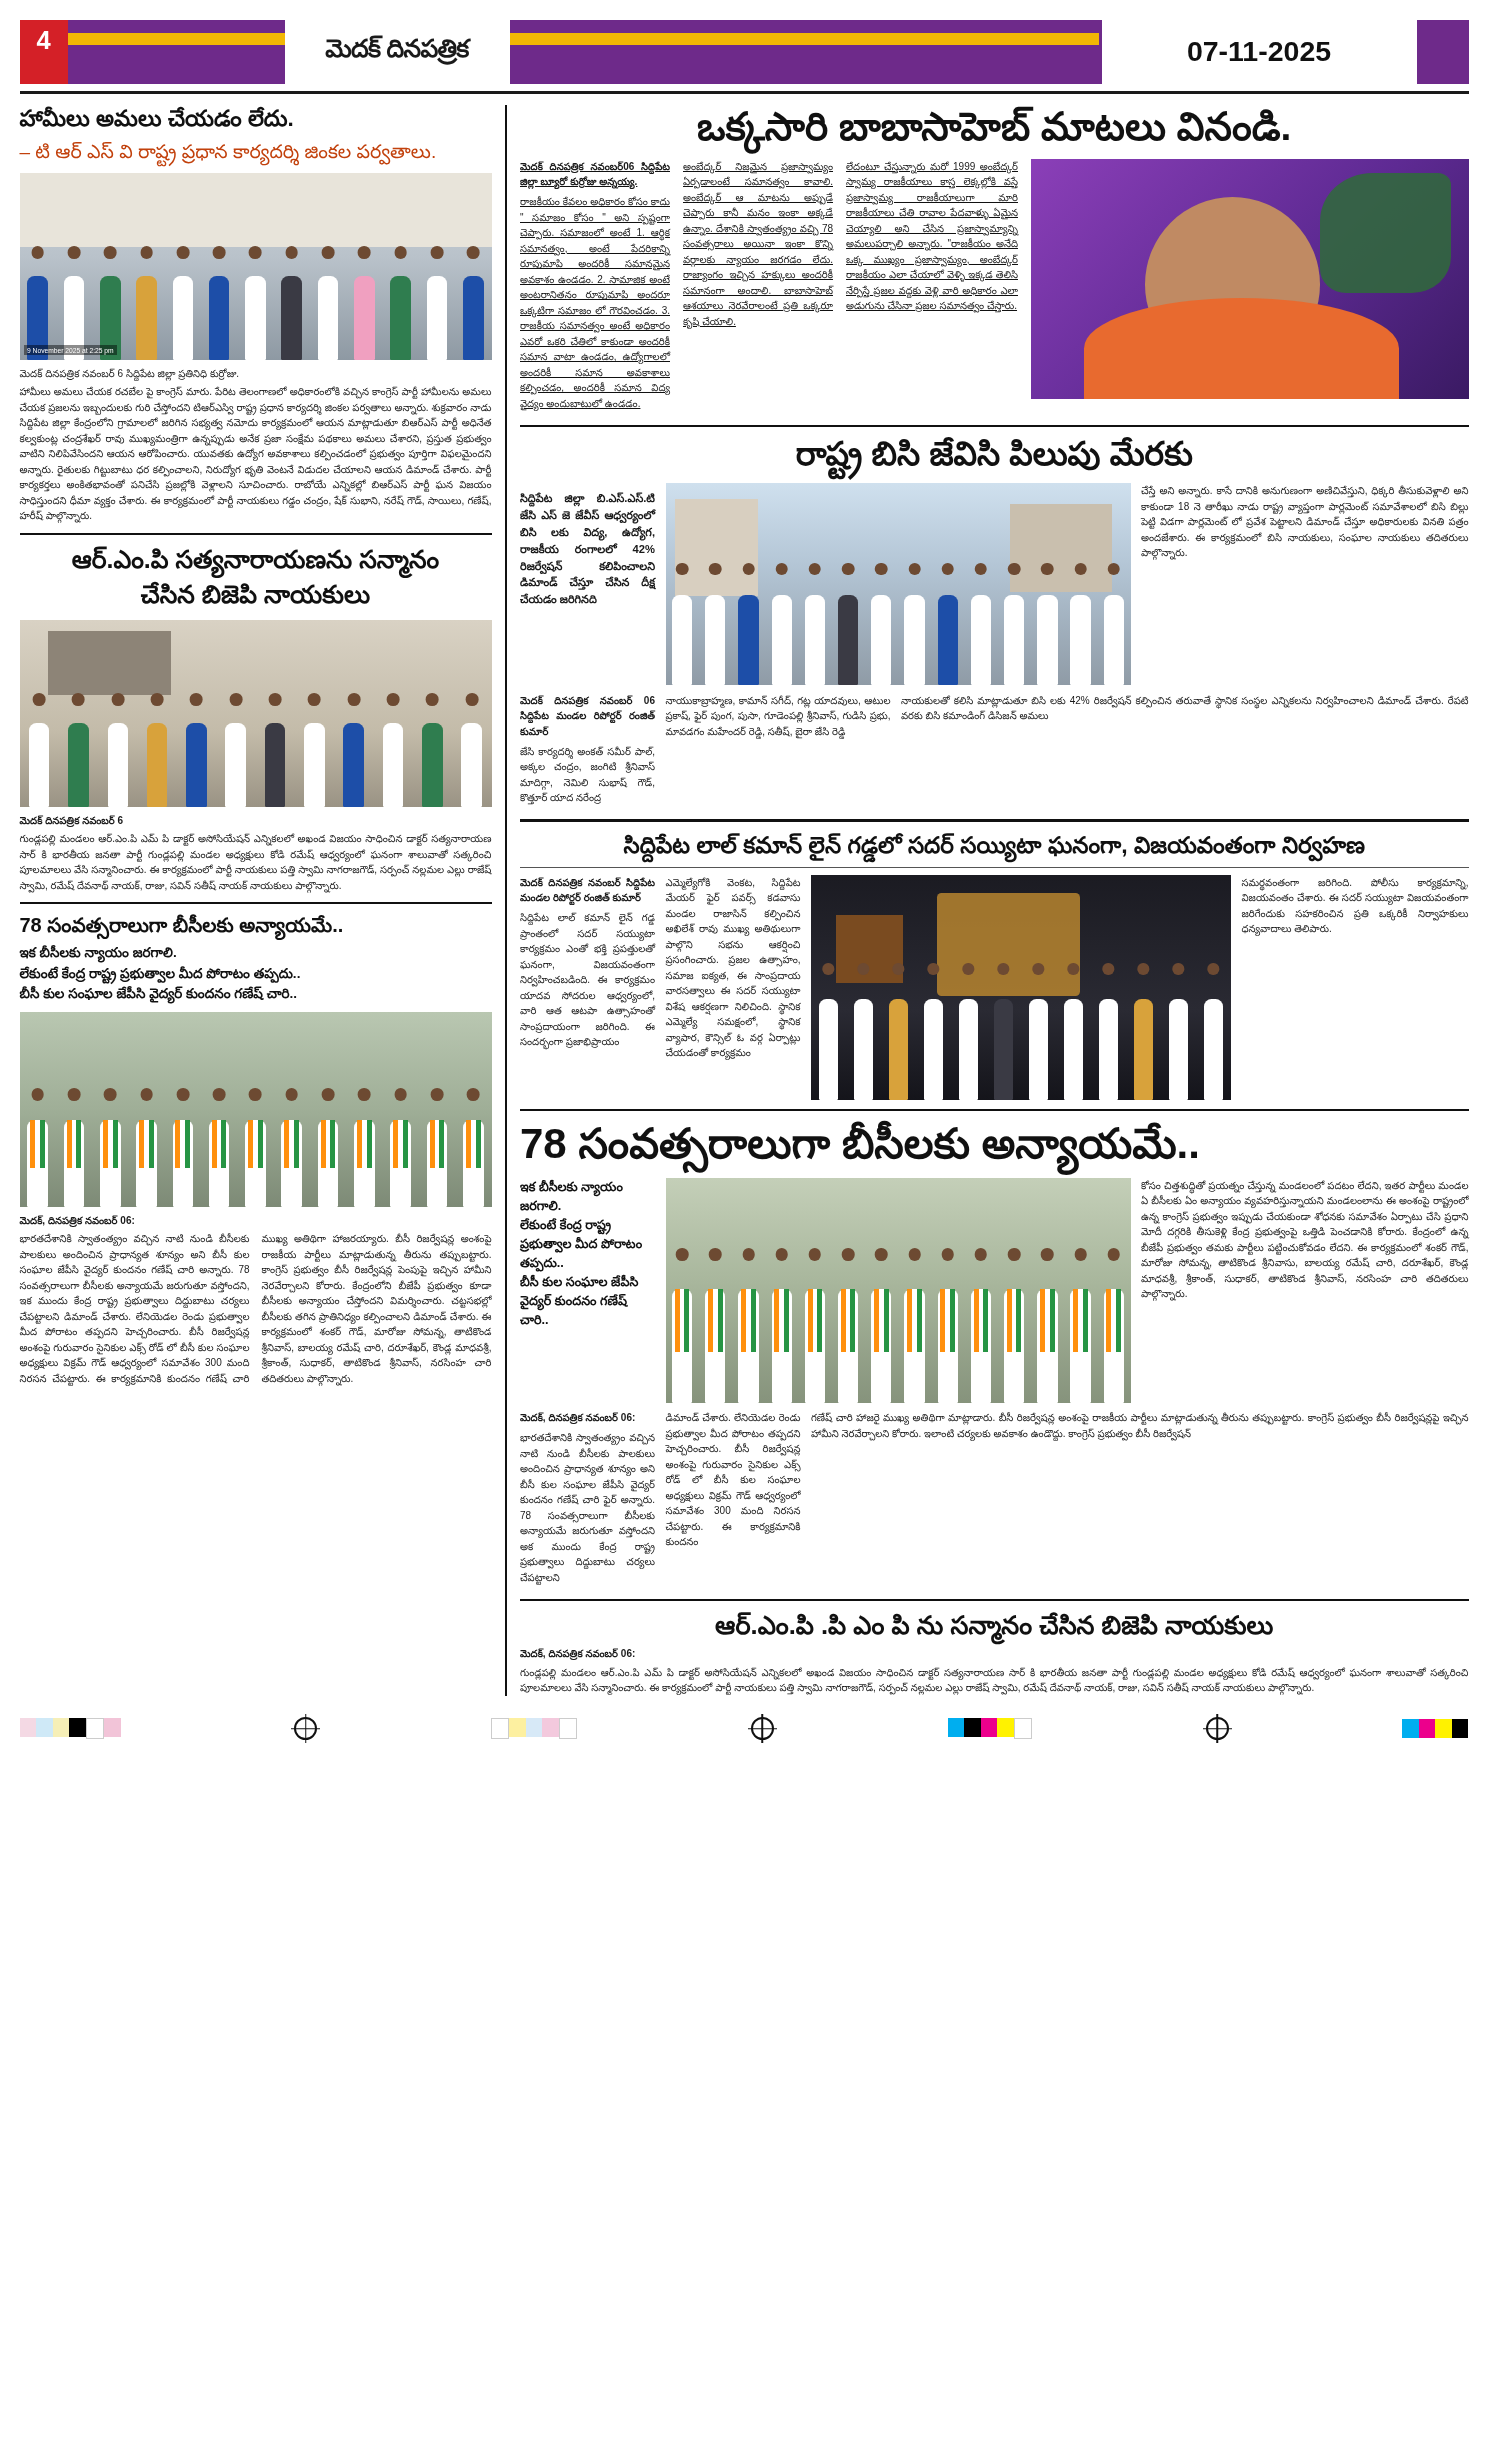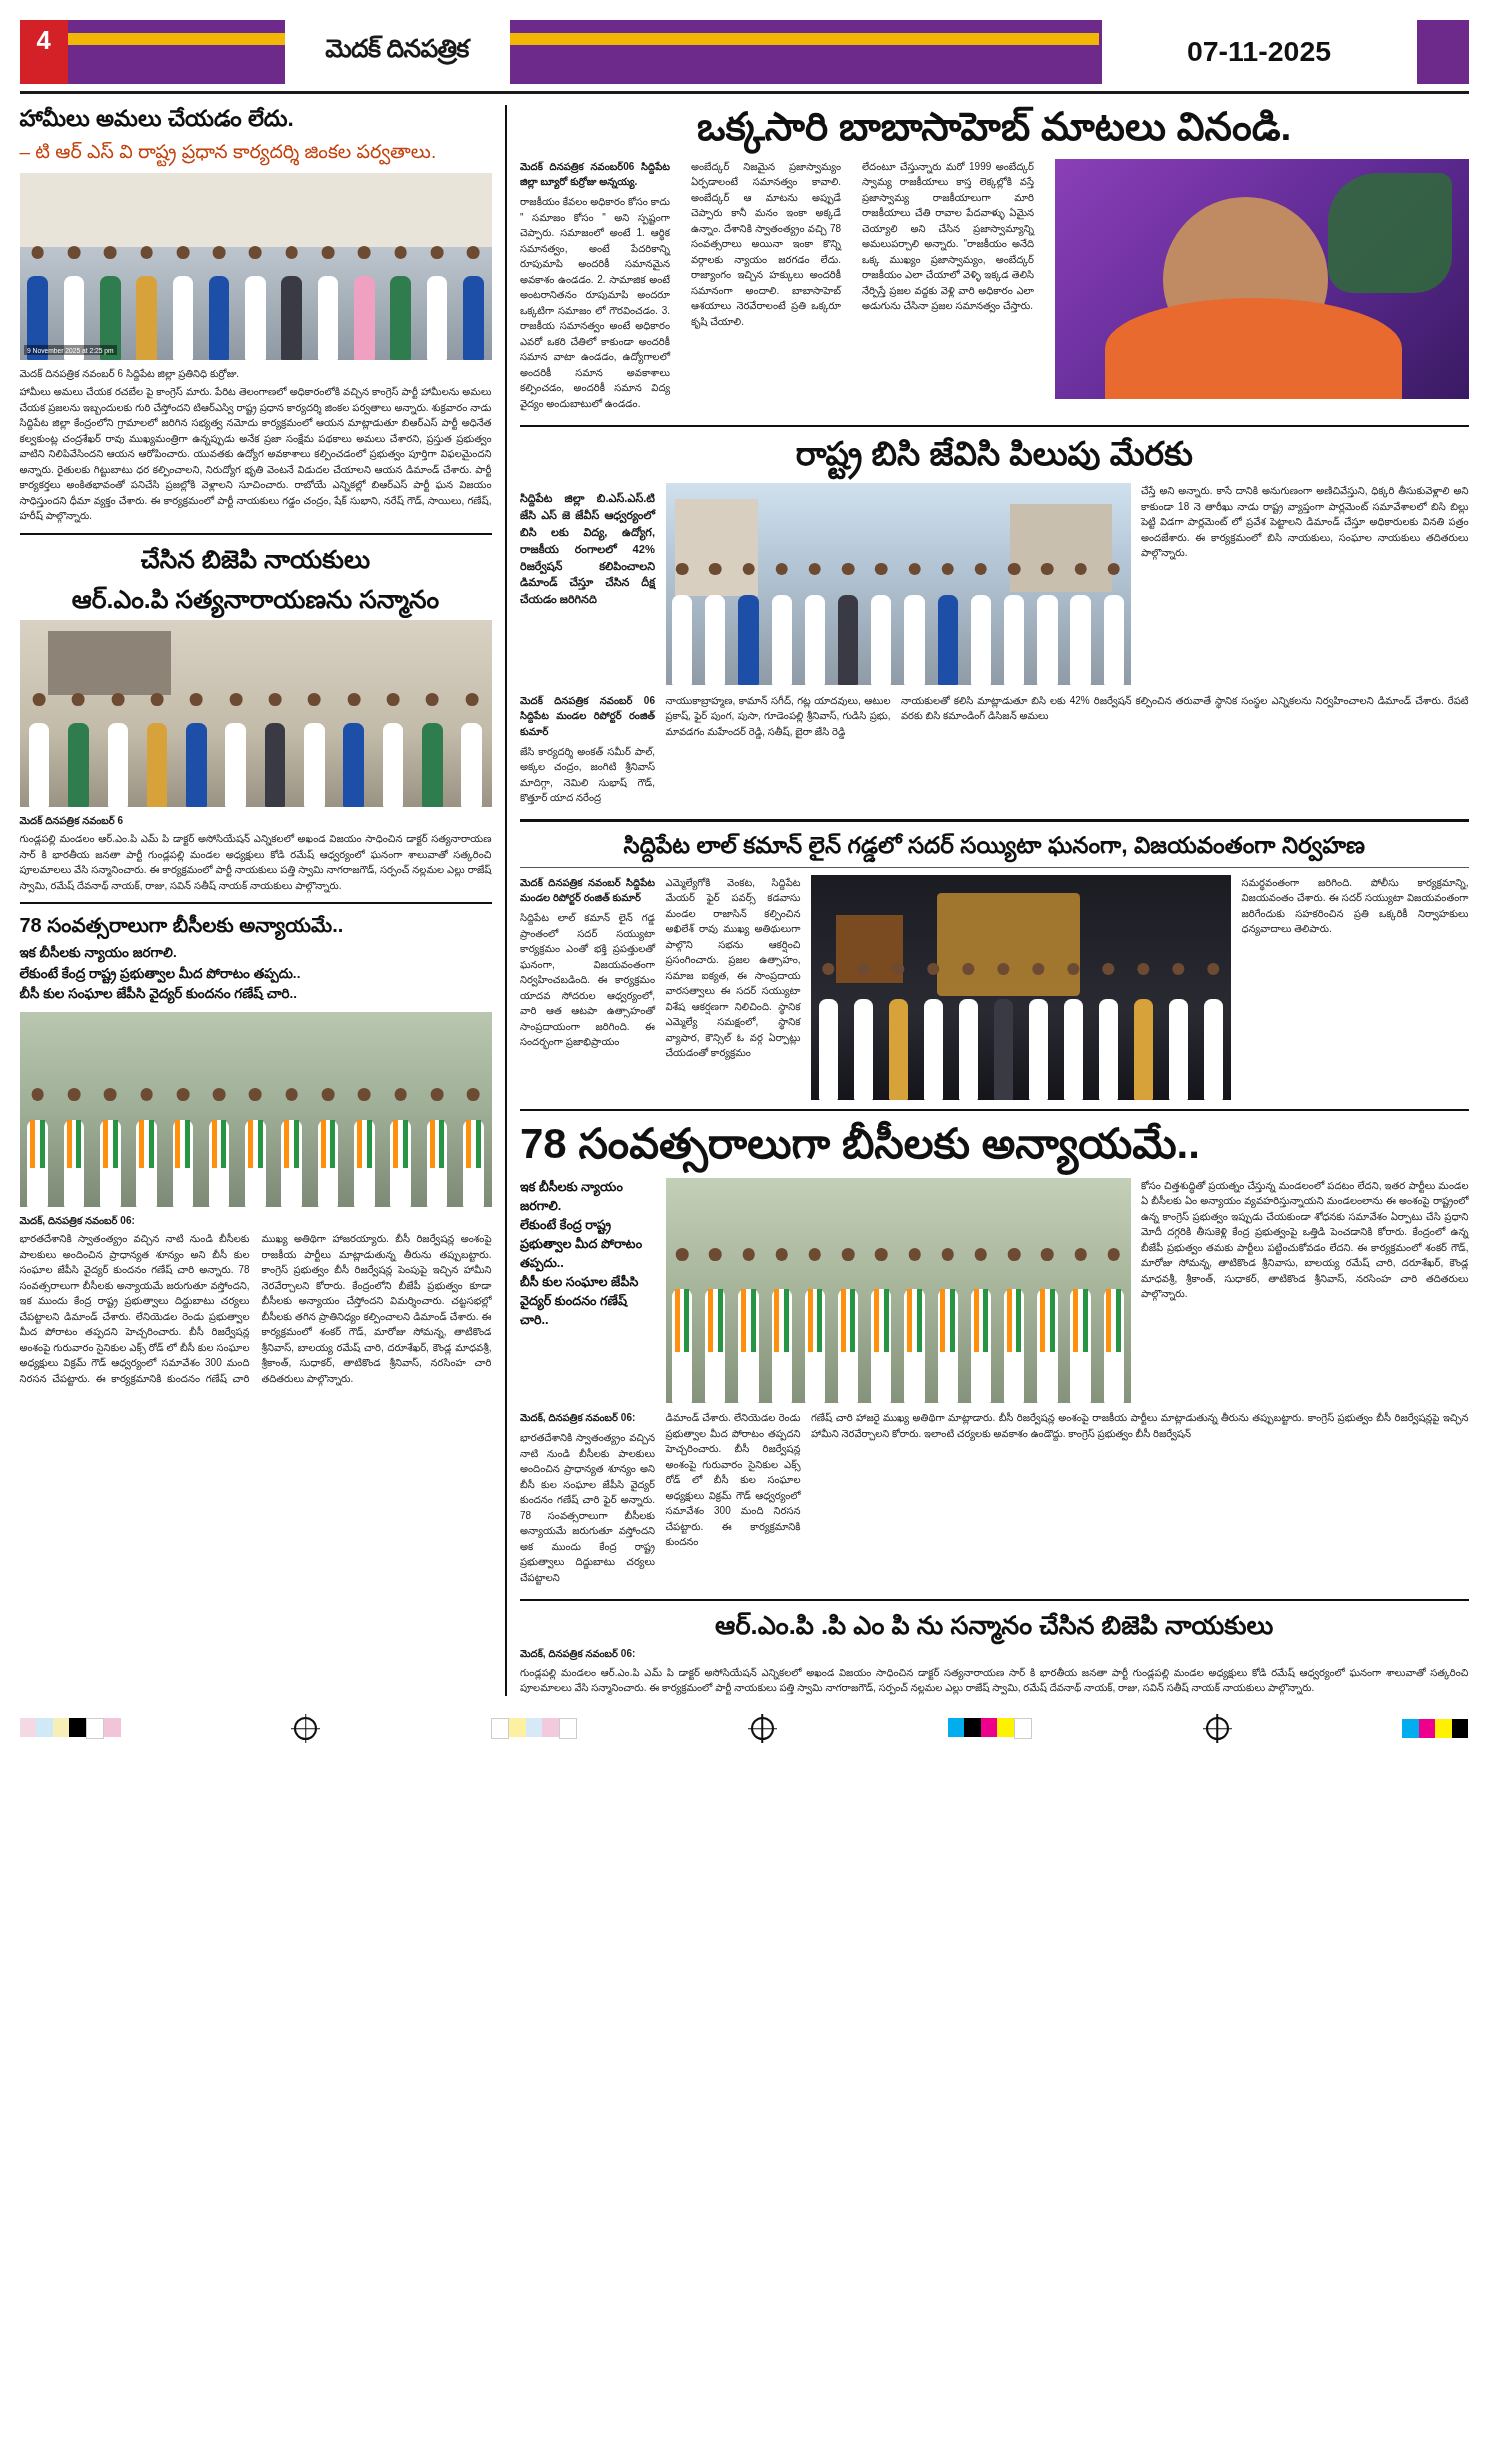--- a/index.html
+++ b/index.html
@@ -147,22 +147,22 @@
           <div class="ph-caption te">9 November 2025 at 2:25 pm</div>
         </div>
 
         <div class="body-text te" style="font-weight:normal;margin-bottom:3px;">మెదక్ దినపత్రిక నవంబర్ 6 సిద్దిపేట జిల్లా ప్రతినిధి కుర్రోజు.</div>
         <div class="body-text te">హామీలు అమలు చేయక రచబేల పై కాంగ్రెస్ మారు. పేరిట తెలంగాణలో అధికారంలోకి వచ్చిన కాంగ్రెస్ పార్టీ హామీలను అమలు చేయక ప్రజలను ఇబ్బందులకు గురి చేస్తోందని టిఆర్ఎస్వి రాష్ట్ర ప్రధాన కార్యదర్శి జింకల పర్వతాలు అన్నారు. శుక్రవారం నాడు సిద్దిపేట జిల్లా కేంద్రంలోని గ్రామాలలో జరిగిన సభ్యత్వ నమోదు కార్యక్రమంలో ఆయన మాట్లాడుతూ బిఆర్ఎస్ పార్టీ అధినేత కల్వకుంట్ల చంద్రశేఖర్ రావు ముఖ్యమంత్రిగా ఉన్నప్పుడు అనేక ప్రజా సంక్షేమ పథకాలు అమలు చేశారని, ప్రస్తుత ప్రభుత్వం వాటిని నిలిపివేసిందని ఆయన ఆరోపించారు. యువతకు ఉద్యోగ అవకాశాలు కల్పించడంలో ప్రభుత్వం పూర్తిగా విఫలమైందని అన్నారు. రైతులకు గిట్టుబాటు ధర కల్పించాలని, నిరుద్యోగ భృతి వెంటనే విడుదల చేయాలని ఆయన డిమాండ్ చేశారు. పార్టీ కార్యకర్తలు అంకితభావంతో పనిచేసి ప్రజల్లోకి వెళ్లాలని సూచించారు. రాబోయే ఎన్నికల్లో బిఆర్ఎస్ పార్టీ ఘన విజయం సాధిస్తుందని ధీమా వ్యక్తం చేశారు. ఈ కార్యక్రమంలో పార్టీ నాయకులు గడ్డం చంద్రం, షేక్ సుభాని, నరేష్ గౌడ్, సాయిలు, గణేష్, హరీష్ పాల్గొన్నారు.</div>
       </div>
 
       <div class="divider-h"></div>
 
       <div>
+        <h2 class="head-center te">ఆర్.ఎం.పి సత్యనారాయణను సన్మానం</h2>
         <h2 class="head-center te" style="margin-bottom:9px;">చేసిన బిజెపి నాయకులు</h2>
-        <h2 class="head-center te">ఆర్.ఎం.పి సత్యనారాయణను సన్మానం</h2>
 
         <div class="photo" style="height:187px;margin-bottom:6px;">
           <div class="sky" style="background:linear-gradient(180deg,#d9d2c4 0%,#c3bba9 60%,#9a9384 100%);"></div>
           <div style="position:absolute;left:6%;top:6%;width:26%;height:34%;background:#8d8477;"></div>
           <div class="people">
             <div class="person">
                 <div class="body"></div>
                 <div class="head"></div>
               </div>
             <div class="person shirt-g">
@@ -299,21 +299,21 @@
         <div class="body-text te" style="column-count:2;column-gap:12px;">భారతదేశానికి స్వాతంత్య్రం వచ్చిన నాటి నుండి బీసీలకు పాలకులు అందించిన ప్రాధాన్యత శూన్యం అని బీసీ కుల సంఘాల జేపీసి వైద్యర్ కుందనం గణేష్ చారి అన్నారు. 78 సంవత్సరాలుగా బీసీలకు అన్యాయమే జరుగుతూ వస్తోందని, ఇక ముందు కేంద్ర రాష్ట్ర ప్రభుత్వాలు దిద్దుబాటు చర్యలు చేపట్టాలని డిమాండ్ చేశారు. లేనియెడల రెండు ప్రభుత్వాల మీద పోరాటం తప్పదని హెచ్చరించారు. బీసీ రిజర్వేషన్ల అంశంపై గురువారం సైనికుల ఎక్స్ రోడ్ లో బీసీ కుల సంఘాల అధ్యక్షులు విక్రమ్ గౌడ్ ఆధ్వర్యంలో సమావేశం 300 మంది నిరసన చేపట్టారు. ఈ కార్యక్రమానికి కుందనం గణేష్ చారి ముఖ్య అతిథిగా హాజరయ్యారు. బీసీ రిజర్వేషన్ల అంశంపై రాజకీయ పార్టీలు మాట్లాడుతున్న తీరును తప్పుబట్టారు. కాంగ్రెస్ ప్రభుత్వం బీసీ రిజర్వేషన్ల పెంపుపై ఇచ్చిన హామీని నెరవేర్చాలని కోరారు. కేంద్రంలోని బీజేపీ ప్రభుత్వం కూడా బీసీలకు అన్యాయం చేస్తోందని విమర్శించారు. చట్టసభల్లో బీసీలకు తగిన ప్రాతినిధ్యం కల్పించాలని డిమాండ్ చేశారు. ఈ కార్యక్రమంలో శంకర్ గౌడ్, మారోజు సోమన్న, తాటికొండ శ్రీనివాస్, బాలయ్య రమేష్ చారి, దరూశేఖర్, కౌండ్ల మాధవశ్రీ, శ్రీకాంత్, సుధాకర్, తాటికొండ శ్రీనివాస్, నరసింహ చారి తదితరులు పాల్గొన్నారు.</div>
       </div>
     </div>
 
     <div class="divider-v"></div>
 
     <div style="flex:1;">
 
       <div>
         <h1 class="head-main te">ఒక్కసారి బాబాసాహెబ్ మాటలు వినండి.</h1>
-        <div style="display:flex;gap:21px;">
+        <div style="display:flex;gap:13px;text-decoration:underline;">
           <div style="flex:0 0 150px;" class="body-text te">
             <p style="font-weight:bold;">మెదక్ దినపత్రిక నవంబర్06 సిద్దిపేట జిల్లా బ్యూరో కుర్రోజు అన్నయ్య.</p>
             <p>రాజకీయం కేవలం అధికారం కోసం కాదు " సమాజం కోసం " అని స్పష్టంగా చెప్పారు. సమాజంలో అంటే 1. ఆర్థిక సమానత్వం, అంటే పేదరికాన్ని రూపుమాపి అందరికీ సమానమైన అవకాశం ఉండడం. 2. సామాజిక అంటే అంటరానితనం రూపుమాపి అందరూ ఒక్కటిగా సమాజం లో గౌరవించడం. 3. రాజకీయ సమానత్వం అంటే అధికారం ఎవరో ఒకరి చేతిలో కాకుండా అందరికీ సమాన వాటా ఉండడం, ఉద్యోగాలలో అందరికీ సమాన అవకాశాలు కల్పించడం, అందరికీ సమాన విద్య వైద్యం అందుబాటులో ఉండడం.</p>
           </div>
           <div style="flex:0 0 150px;" class="body-text te">
             <p>అంబేద్కర్ నిజమైన ప్రజాస్వామ్యం ఏర్పడాలంటే సమానత్వం కావాలి. అంబేద్కర్ ఆ మాటను అప్పుడే చెప్పారు కానీ మనం ఇంకా అక్కడే ఉన్నాం. దేశానికి స్వాతంత్య్రం వచ్చి 78 సంవత్సరాలు అయినా ఇంకా కొన్ని వర్గాలకు న్యాయం జరగడం లేదు. రాజ్యాంగం ఇచ్చిన హక్కులు అందరికీ సమానంగా అందాలి. బాబాసాహెబ్ ఆశయాలు నెరవేరాలంటే ప్రతి ఒక్కరూ కృషి చేయాలి.</p>
           </div>
           <div style="flex:0 0 172px;" class="body-text te">
             <p>లేదంటూ చేస్తున్నారు మరో 1999 అంబేద్కర్ స్వామ్య రాజకీయాలు కాస్త లెక్కల్లోకి వస్తే ప్రజాస్వామ్య రాజకీయాలుగా మారి రాజకీయాలు చేతి రావాల పేదవాళ్ళు ఏమైన చెయ్యాలి అని చేసిన ప్రజాస్వామ్యాన్ని అమలుపర్చాలి అన్నారు. "రాజకీయం అనేది ఒక్క ముఖ్యం ప్రజాస్వామ్యం, అంబేద్కర్ రాజకీయం ఎలా చేయాలో వెళ్ళి ఇక్కడ తెలిసి నేర్పిస్తే ప్రజల వద్దకు వెళ్లి వారి అధికారం ఎలా అడుగును చేసినా ప్రజల సమానత్వం చేస్తారు.</p>
           </div>

